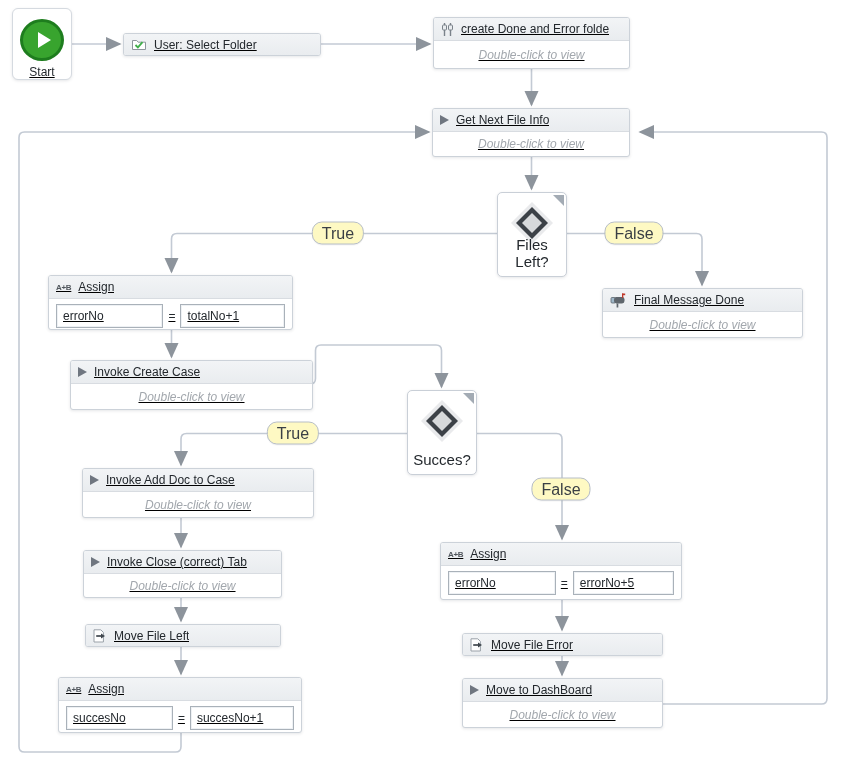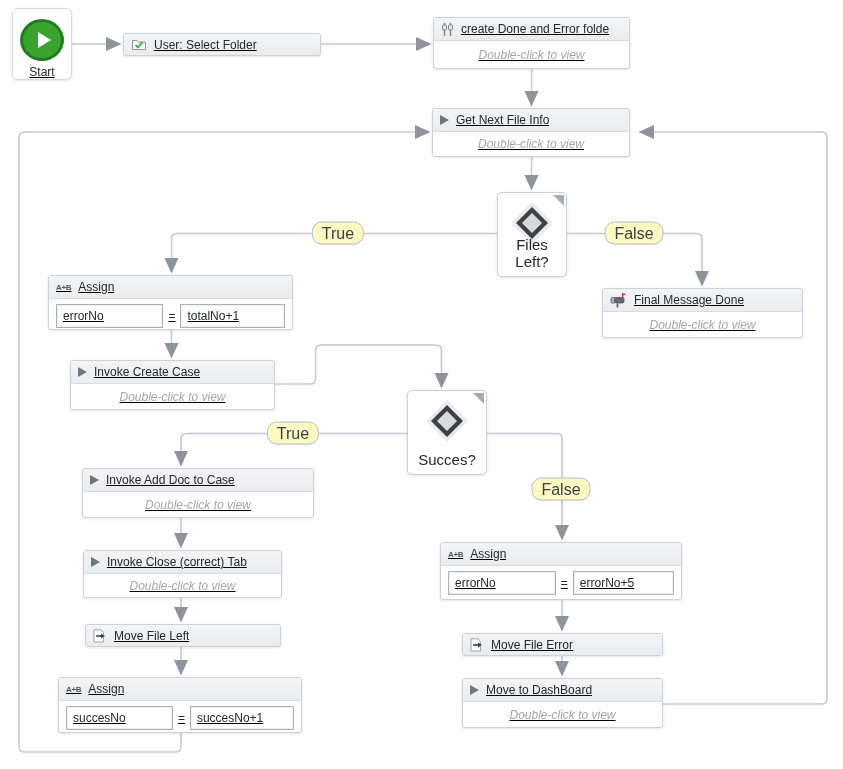--- a/index.html
+++ b/index.html
@@ -158,31 +158,31 @@
           <rect x="6.6" y="10.5" width="1.7" height="4" fill="#5f666d"></rect>
           <rect x="12" y="0.5" width="1.3" height="4.5" fill="#c0392b"></rect>
           <rect x="12" y="0.5" width="3.2" height="1.7" fill="#c0392b"></rect>
         </svg>
       </span>
       <span class="lbl">Final Message Done</span>
     </div>
     <div class="body">Double-click to view</div>
   </div>
 
-  <div class="node activity" style="left:70px;top:360px;width:205px;height:50px">
+  <div class="node activity" style="left:70px;top:360px;width:243px;height:50px">
     <div class="hdr">
       <span class="icon">
           <span class="play-tri"></span>
         </span>
       <span class="lbl">Invoke Create Case</span>
     </div>
     <div class="body">Double-click to view</div>
   </div>
 
-  <div class="node decision" style="left:407px;top:390px;width:80px;height:85px">
+  <div class="node decision" style="left:407px;top:390px;width:70px;height:85px">
     <span class="fold">
       <svg width="11" height="11" viewBox="0 0 11 11">
           <polygon points="0,0 11,0 11,11" fill="#a3abb4"></polygon>
         </svg>
     </span>
     <span class="diamond">
       <svg width="46" height="46" viewBox="0 0 46 46">
         <polygon points="23,2 44,23 23,44 2,23" fill="#e9eaec"></polygon>
         <polygon points="23,7 39,23 23,39 7,23" fill="#3c4147"></polygon>
         <polygon points="23,13 33,23 23,33 13,23" fill="#d7d9db"></polygon>

